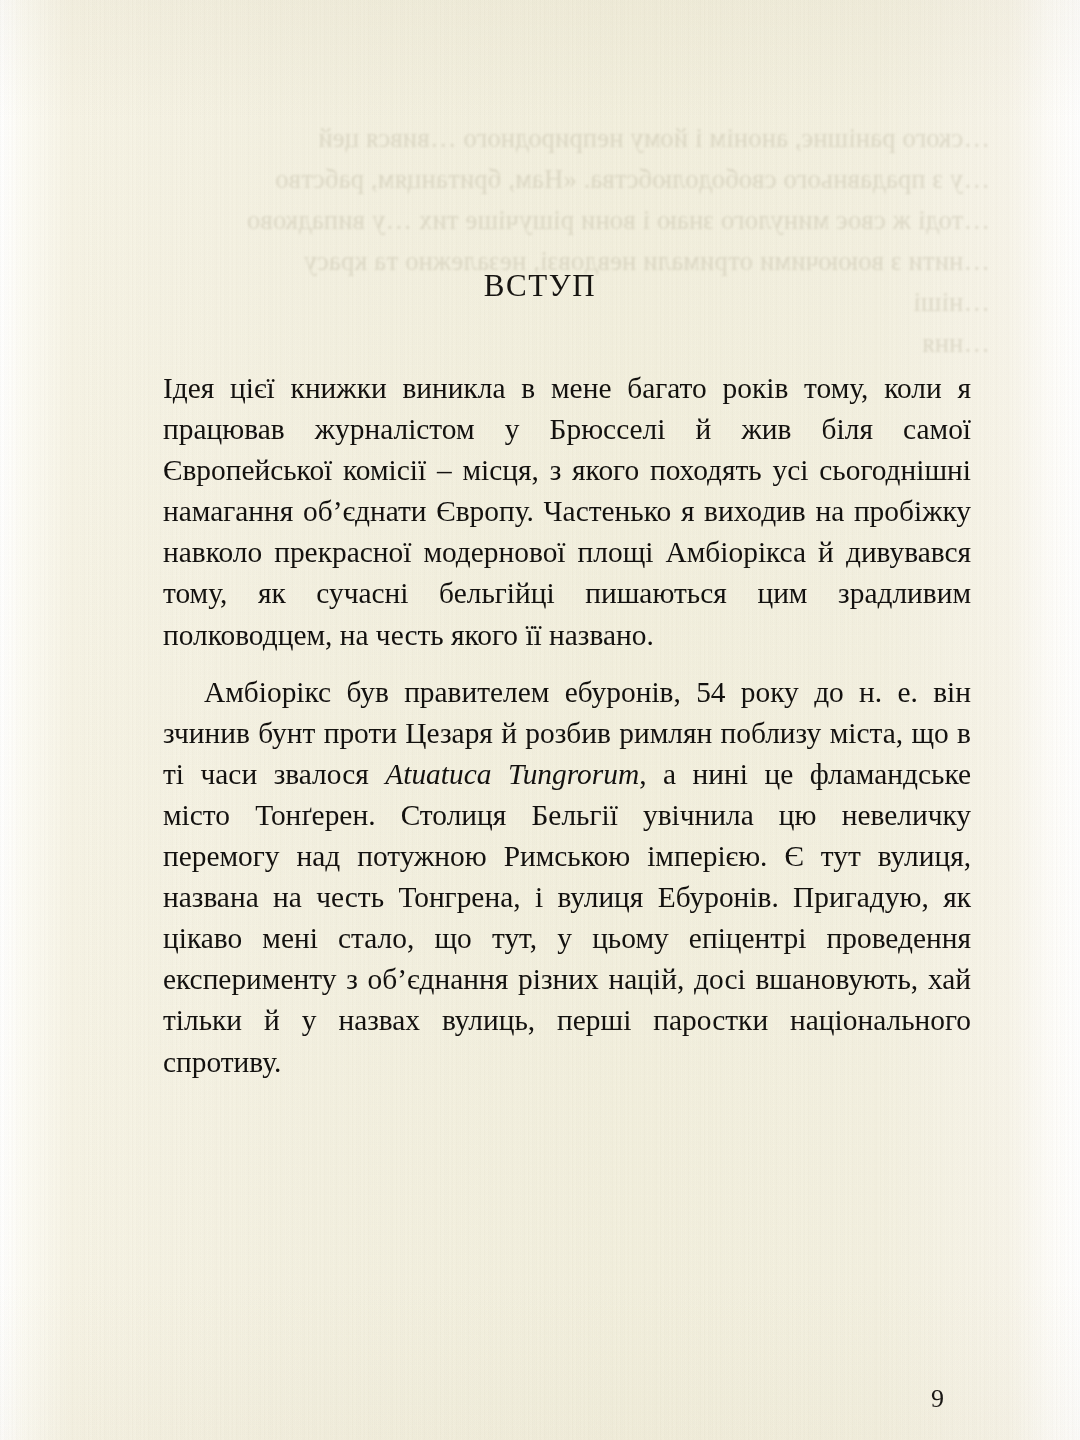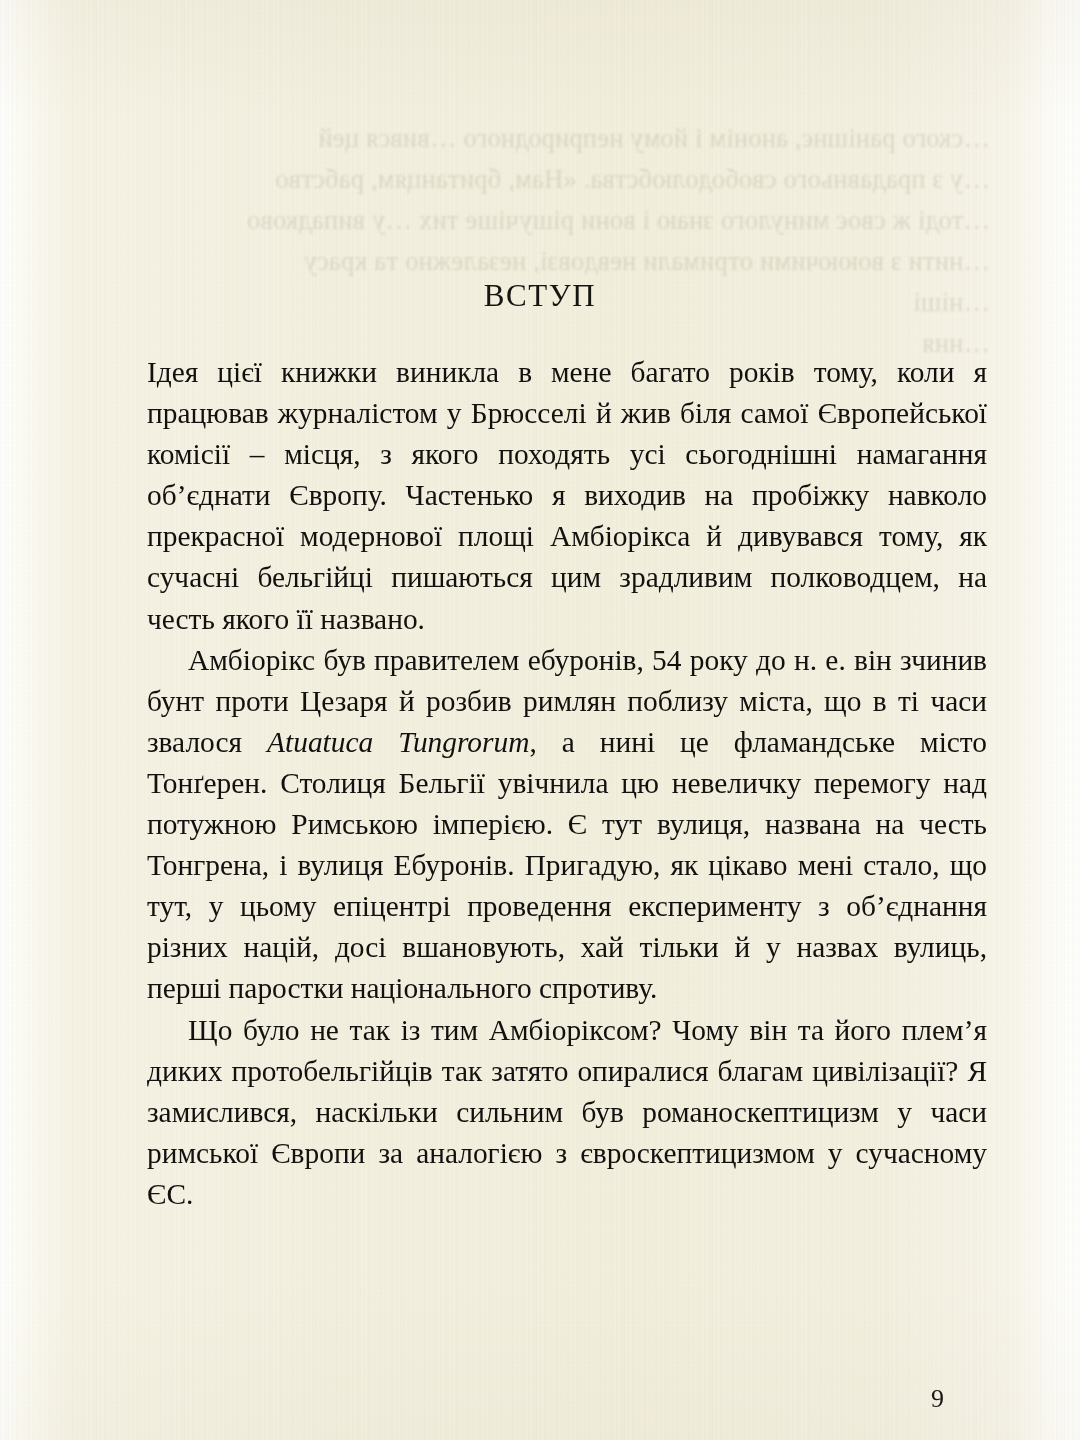--- a/index.html
+++ b/index.html
@@ -90,37 +90,36 @@
   .chapter-title {
     position: absolute;
     left: 0;
     top: 268px;
     width: 1080px;
     text-align: center;
     font-size: 31px;
     letter-spacing: 1.6px;
     color: #171512;
     font-weight: 400;
-    margin-top: 10px;
   }
 
   .body {
     position: absolute;
     left: 147px;
     top: 352px;
     width: 840px;
     color: #13110f;
     font-size: 29.4px;
     line-height: 41.1px;
     text-align: justify;
     text-justify: inter-word;
     -webkit-font-smoothing: antialiased;
   }
   .body p {
-    margin: 0;
+    margin: 16px;
     text-indent: 41px;
     text-align: justify;
     font-family: Liberation Serif, serif;
   }
   .body p.first {
     text-indent: 0;
   }
   .body p em {
     font-style: italic;
   }
@@ -152,20 +151,19 @@
 …тоді ж своє минулого знаю і вони рішучіше тих …у випадково
 …нити з воюючими отримали невдовзі, незалежно та красу
 …ніші
 …ння</div>
 
   <div class="chapter-title">ВСТУП</div>
 
   <div class="body" id="body-text">
       <p class="first">Ідея цієї книжки виникла в мене багато років тому, коли я працював журналістом у Брюсселі й жив біля самої Європейської комісії – місця, з якого походять усі сьогоднішні намагання об’єднати Європу. Частенько я виходив на пробіжку навколо прекрасної модернової площі Амбіорікса й дивувався тому, як сучасні бельгійці пишаються цим зрадливим полководцем, на честь якого її названо.</p>
       <p>Амбіорікс був правителем ебуронів, 54 року до н. е. він зчинив бунт проти Цезаря й розбив римлян поблизу міста, що в ті часи звалося <em>Atuatuca Tungrorum</em>, а нині це фламандське місто Тонґерен. Столиця Бельгії увічнила цю невеличку перемогу над потужною Римською імперією. Є тут вулиця, названа на честь Тонгрена, і вулиця Ебуронів. Пригадую, як цікаво мені стало, що тут, у цьому епіцентрі проведення експерименту з об’єднання різних націй, досі вшановують, хай тільки й у назвах вулиць, перші паростки національного спротиву.</p>
-      <p>Що було не так із тим Амбіоріксом? Чому він та його плем’я диких протобельгійців так затято опиралися благам цивілізації? Я замислився, наскільки сильним був романоскептицизм у часи римської Європи за аналогією з євроскептицизмом у сучасному ЄС.</p>
     </div>
 
   <div class="folio">
     <span>9</span>
   </div>
 
 </div>
 
 </body></html>

